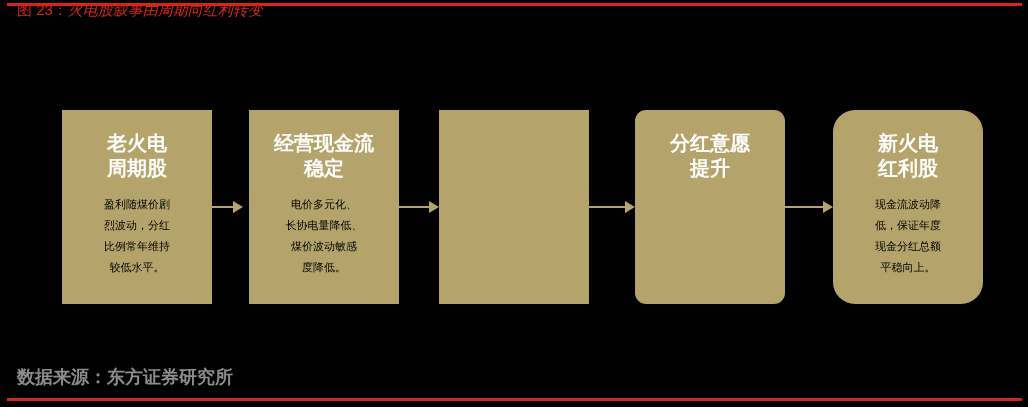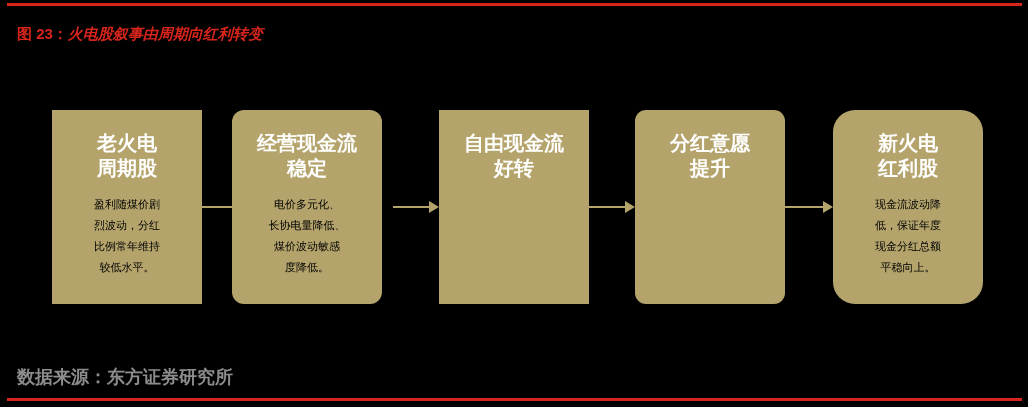--- a/index.html
+++ b/index.html
@@ -21,40 +21,40 @@
     width: 1015px;
     height: 3px;
     background: #d8251c;
   }
   .rule-top { top: 3px; }
   .rule-bottom { top: 398px; }
 
   .fig-title {
     position: absolute;
     left: 17px;
-    top: 24px;
+    top: 0;
     font-size: 15px;
     line-height: 19px;
-    font-weight: bold;
+    font-weight: normal;
     color: #d8251c;
     white-space: nowrap;
   }
   .fig-title .t-italic { font-style: italic; }
 
   .box {
     position: absolute;
     top: 110px;
     width: 150px;
     height: 194px;
     background: #b4a46c;
     box-sizing: border-box;
     padding-top: 21px;
   }
-  .box-1 { left: 52px; }
-  .box-2 { left: 232px; border-radius: 12px; }
+  .box-1 { left: 62px; }
+  .box-2 { left: 249px; }
   .box-3 { left: 439px; }
   .box-4 { left: 635px; border-radius: 11px; }
   .box-5 { left: 833px; border-radius: 22px; }
 
   .box-title {
     color: #ffffff;
     font-weight: bold;
     font-size: 20px;
     line-height: 25px;
     text-align: center;
@@ -137,22 +137,20 @@
 煤价波动敏感
 度降低。</div>
     </div>
 
     <div class="arrow arrow-2">
       <div class="arrow-line"></div>
       <div class="arrow-head"></div>
     </div>
 
     <div class="box box-3">
-      <div class="box-title">自由现金流
-好转</div>
     </div>
 
     <div class="arrow arrow-3">
       <div class="arrow-line"></div>
       <div class="arrow-head"></div>
     </div>
 
     <div class="box box-4">
       <div class="box-title">分红意愿
 提升</div>

